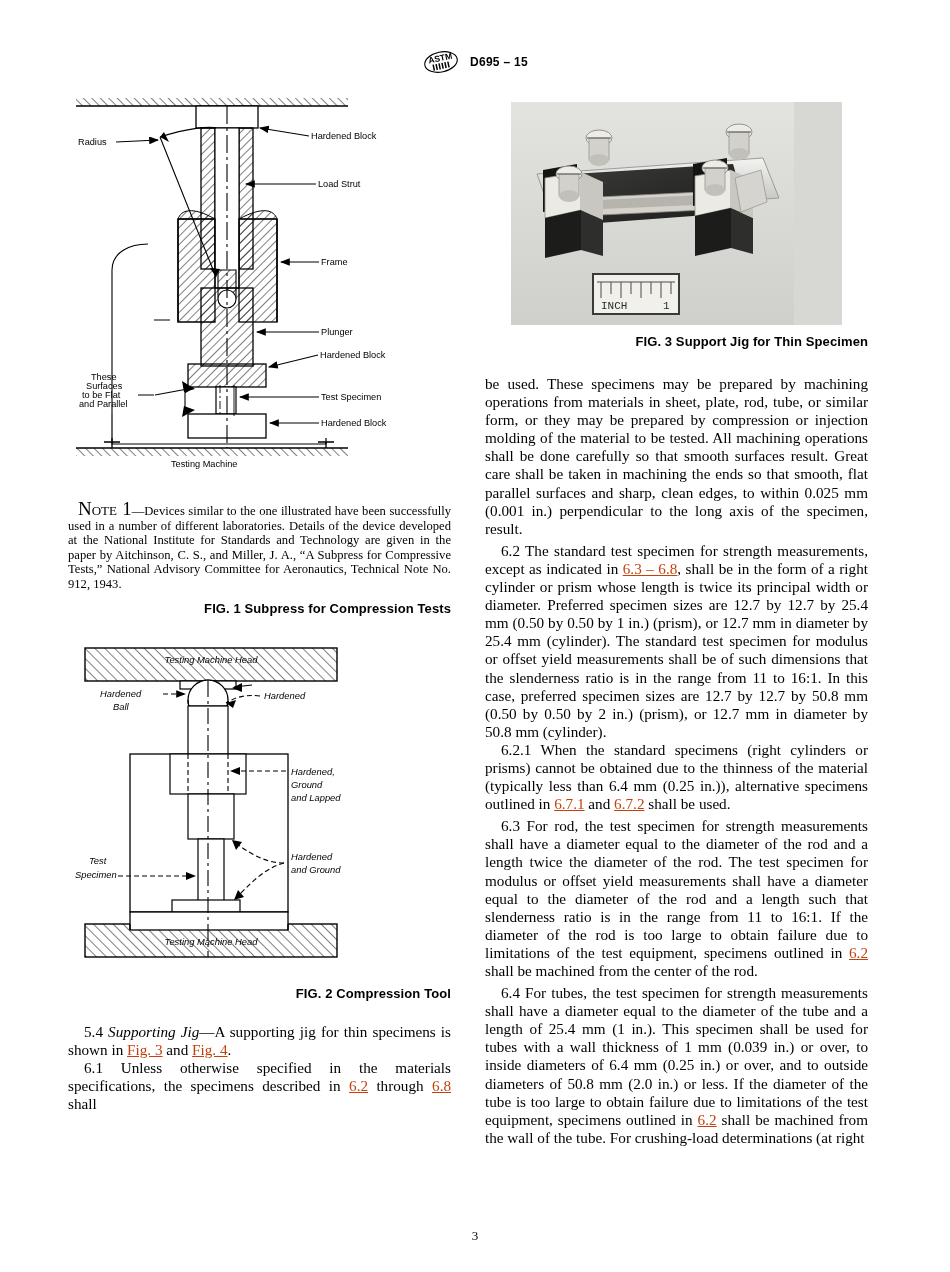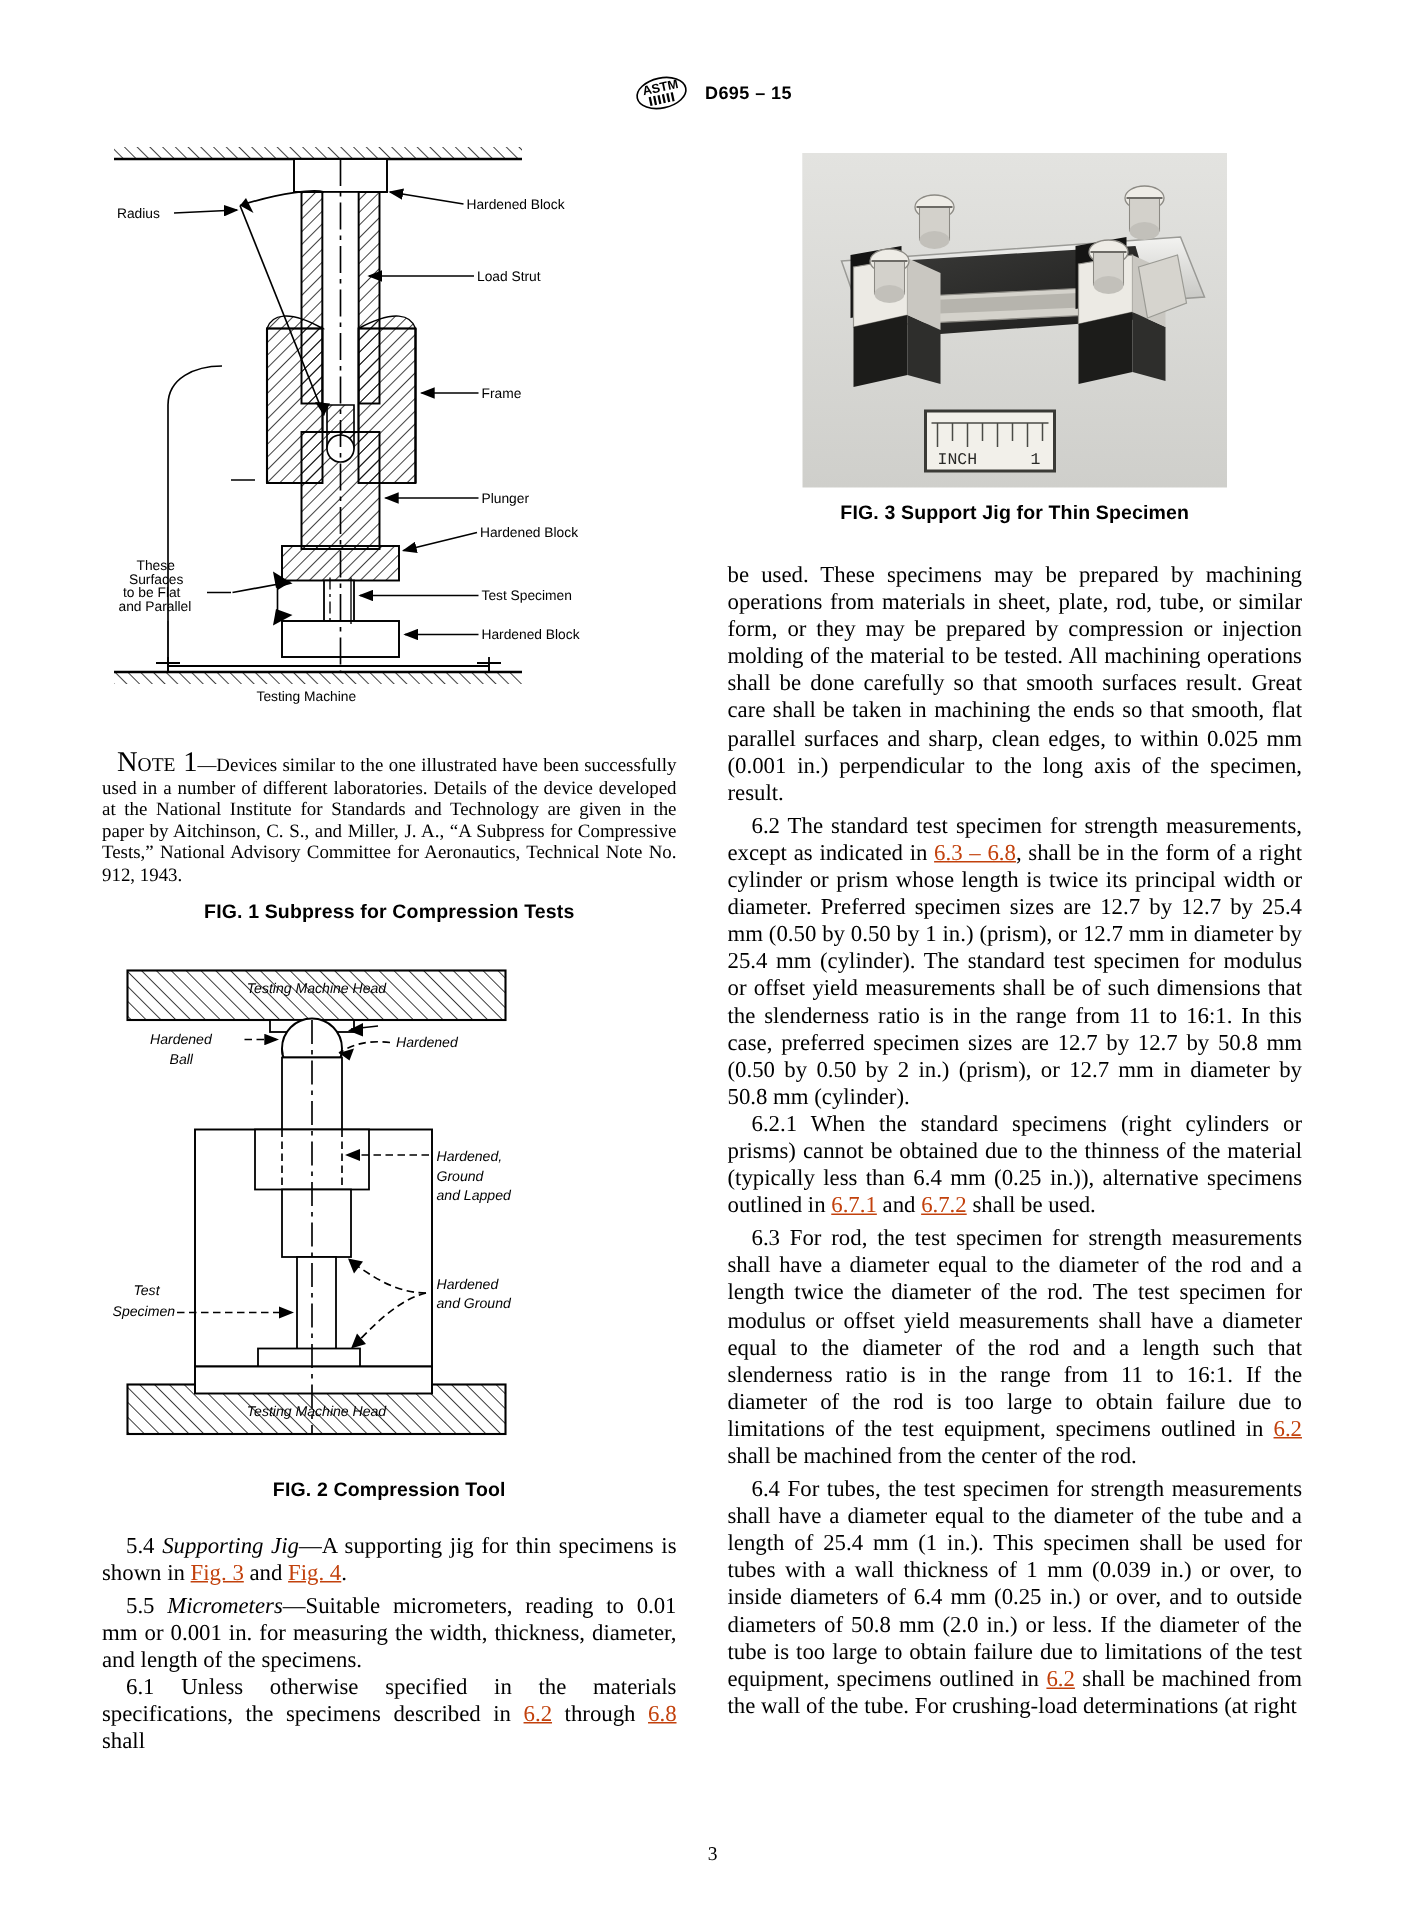--- a/index.html
+++ b/index.html
@@ -64,42 +64,42 @@
     font-size: 15.4px;
     margin: 14px 0 8px 0;
     text-indent: 0;
   }
 
   
   .fig-caption {
     font-family: "Liberation Sans", sans-serif;
     font-weight: bold;
     font-size: 13px;
-    text-align: center;
+    text-align: right;
     margin-top: 9px;
     letter-spacing: 0.1px;
   }
   .note-block {
     font-size: 12.6px;
     line-height: 14.6px;
     text-align: justify;
     margin: 10px 0 0 0;
     text-indent: 10px;
   }
   .note-lbl {
     font-variant: small-caps;
     font-size: 19px;
   }
 
   
   .figbox { position: relative; }
 
   
   #fig3-photo {
-    width: 283px;
+    width: 331px;
     height: 223px;
     margin: 10px auto 0 auto;
     display: block;
     background: #d7d7d4;
     position: relative;
     overflow: hidden;
   }
 
   
   #page-number {
@@ -321,21 +321,20 @@
         <text x="223" y="231">and Ground</text>
         <text x="143" y="303" text-anchor="middle">Testing Machine Head</text>
       </g>
     </svg>
     <div class="fig-caption">FIG. 2 Compression Tool</div>
   </div>
 
   <div style="margin-top:22px;">
     <p class="body"><span>5.4</span>&nbsp;<span class="ital">Supporting Jig</span><span>—A supporting jig for thin specimens is shown in </span><span class="secref">Fig. 3</span><span> and </span><span class="secref">Fig. 4</span><span>.</span></p>
 
-    <p class="body" style="margin-top:4px;"><span>5.5</span>&nbsp;<span class="ital">Micrometers</span><span>—Suitable micrometers, reading to 0.01 mm or 0.001 in. for measuring the width, thickness, diameter, and length of the specimens.</span></p>
 
 
     <p class="body"><span>6.1</span><span> Unless otherwise specified in the materials specifications, the specimens described in </span><span class="secref">6.2</span><span> through </span><span class="secref">6.8</span><span> shall</span></p>
   </div>
 </div>
 
 <div class="col" id="col-right">
 
   <div class="figbox">
     <div id="fig3-photo">

